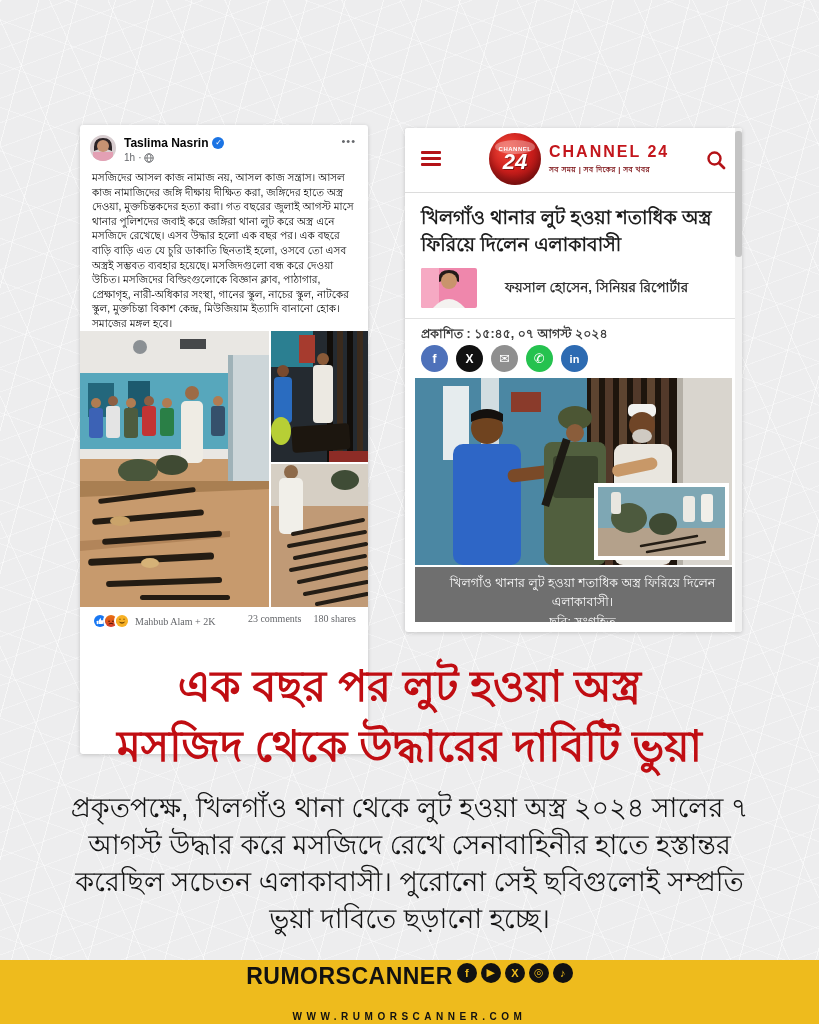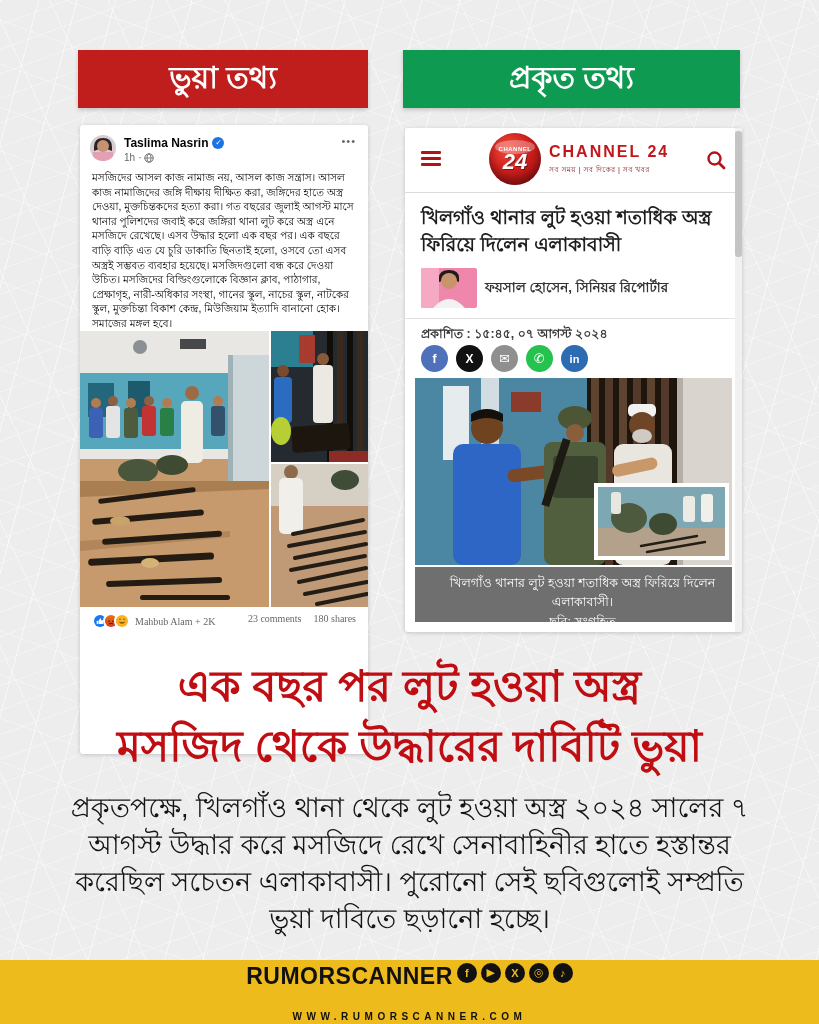--- a/index.html
+++ b/index.html
@@ -58,26 +58,26 @@
     width:52px; height:52px; border-radius:50%;
     background:radial-gradient(circle at 35% 30%, #f0483a 0%, #d01f1c 45%, #8e0d0f 100%);
     position:relative; display:flex; flex-direction:column; align-items:center; justify-content:center;
     box-shadow:inset 0 -6px 10px rgba(0,0,0,.35);
   }
   .logo-sphere::after{ content:""; position:absolute; left:6px; top:7px; width:40px; height:14px; border-radius:50%; background:rgba(255,255,255,.32); }
   .logo-sphere .lg-ch{ font-size:6px; font-weight:700; color:#fff; letter-spacing:.5px; z-index:1; }
   .logo-sphere .lg-24{ font-size:22px; font-weight:800; font-style:italic; color:#fff; line-height:20px; z-index:1; text-shadow:1px 1px 0 rgba(0,0,0,.4); }
   .logo-text{ margin-left:8px; }
   .logo-wordmark{ font-size:16px; font-weight:800; letter-spacing:2px; color:#c3161c; }
-  .logo-tagline{ font-size:7.5px; font-weight:400; color:#7e1418; margin-top:3px; letter-spacing:.4px; }
+  .logo-tagline{ font-size:7.5px; font-weight:700; color:#7e1418; margin-top:3px; letter-spacing:.4px; }
   .search-ic{ position:absolute; right:16px; top:22px; width:20px; height:20px; }
   .search-ic svg{ display:block; width:100%; height:100%; }
   .nav-divider{ position:absolute; left:0; top:64px; width:100%; height:1px; background:#dcdcdc; }
   .news-headline{ position:absolute; left:16px; top:76px; width:300px; font-size:19px; line-height:27px; font-weight:700; color:#1d1d1d; }
-  .reporter-row{ position:absolute; left:16px; top:140px; display:flex; align-items:center; gap:8px; }
+  .reporter-row{ position:absolute; left:16px; top:140px; display:flex; align-items:center; gap:28px; }
   .reporter-photo{ width:56px; height:40px; overflow:hidden; border-radius:2px; }
   .reporter-photo svg{ display:block; width:100%; height:100%; }
   .reporter-name{ font-size:13.5px; font-weight:700; color:#333; }
   .rep-divider{ position:absolute; left:0; top:190px; width:100%; height:1px; background:#e2e2e2; }
   .published{ position:absolute; left:16px; top:197px; font-size:12.5px; font-weight:700; color:#3a3a3a; }
   .share-row{ position:absolute; left:16px; top:217px; display:flex; gap:8px; }
   .share-ic{ width:27px; height:27px; border-radius:50%; color:#fff; display:flex; align-items:center; justify-content:center; font-size:12px; font-weight:700; }
   .si-facebook{ background:#4e71ba; }
   .si-x{ background:#111; }
   .si-email{ background:#8f8f8f; font-size:13px; }
@@ -100,26 +100,20 @@
   .footer-row{ display:flex; align-items:flex-start; gap:4px; }
   .footer-brand{ font-size:23px; font-weight:800; letter-spacing:.5px; color:#111; }
   .f-ic{ width:20px; height:20px; border-radius:50%; background:#111; color:#eebb1d; display:flex; align-items:center; justify-content:center; font-size:11px; font-weight:800; }
   .footer-url{ font-size:10px; font-weight:700; letter-spacing:4.5px; color:#111; margin-top:21px; }
 </style>
 </head>
 <body>
 
 <div class="canvas">
 
-  <div class="banner fake">
-    <span>ভুয়া তথ্য</span>
-  </div>
-  <div class="banner real">
-    <span>প্রকৃত তথ্য</span>
-  </div>
 
   <div class="fb-card">
     <div class="fb-header">
       <div class="fb-avatar">
         <svg viewBox="0 0 26 26">
           <rect width="26" height="26" fill="#d8cdd0"></rect>
           <path d="M4 12 Q4 3 13 3 Q22 3 22 12 L22 16 Q13 11 4 16 Z" fill="#2c2326"></path>
           <circle cx="13" cy="11" r="6" fill="#c79272"></circle>
           <rect x="3" y="17" width="20" height="9" fill="#e3a0b4"></rect>
         </svg>

